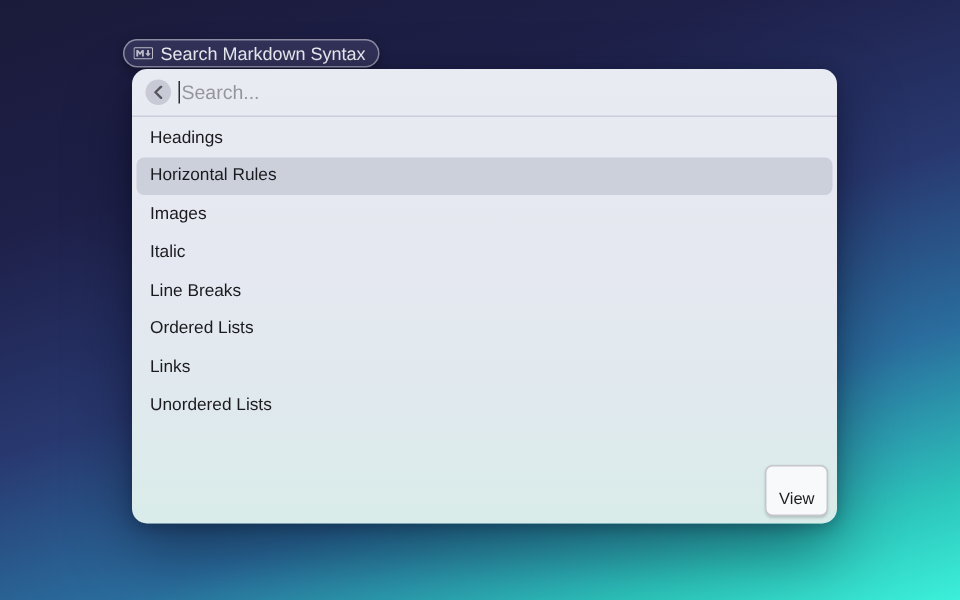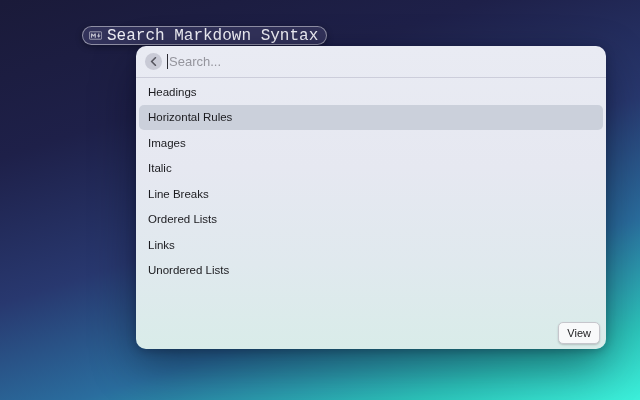--- a/index.html
+++ b/index.html
@@ -21,31 +21,30 @@
   
   .pill{
     position:absolute;left:82px;top:26px;height:19px;
     display:flex;align-items:center;gap:5px;padding:0 8px 0 6px;
     background:rgba(52,52,92,0.92);
     border:1px solid rgba(255,255,255,0.45);
     border-radius:11px;box-sizing:border-box;
     box-shadow:0 2px 6px rgba(0,0,10,0.35);
   }
   .pill .md-icon{display:flex;align-items:center;opacity:.85;}
-  .pill .label{font-size:16px;line-height:1;color:#eeeef5;white-space:nowrap;font-family:Liberation Mono, monospace;}
+  .pill .label{font-size:12px;line-height:1;color:#eeeef5;white-space:nowrap;}
   
   .panel{
     position:absolute;left:88px;top:46px;width:470px;height:303px;
     border-radius:10px;
     background:linear-gradient(180deg,
       var(--panel-top,#e9ebf3) 0%, #e6e8f1 40%, #e0e9ee 72%,
       var(--panel-bottom,#d9ece9) 100%);
     box-shadow:0 18px 45px rgba(0,0,20,0.42), 0 2px 10px rgba(0,0,20,0.25);
     overflow:hidden;
-    margin-left:48px;
   }
   .header{
     height:31px;display:flex;align-items:center;padding:0 8px 0 9px;
   }
   .back-btn{
     width:17px;height:17px;border-radius:50%;
     background:rgba(120,120,140,0.28);
     display:flex;align-items:center;justify-content:center;
     border:none;cursor:pointer;flex:none;padding:0;
   }
@@ -61,21 +60,21 @@
   .list{display:flex;flex-direction:column;padding-top:1px;}
   .row{
     height:25.5px;display:flex;align-items:center;
     margin:0 3px;border-radius:5px;padding:0 9px;
     font-size:11.5px;color:var(--text,#1b1b1f);
     cursor:default;
   }
   .row.selected{background:var(--highlight,#cbd0db);}
   .view-btn{
     position:absolute;right:6px;bottom:5px;
-    padding:4px 8px 3px 8px;font-size:11px;font-family:inherit;
+    padding:16px 8px 3px 8px;font-size:11px;font-family:inherit;
     color:#1c1c1e;background:#f8f9fa;
     border:1px solid #c6c6cc;border-radius:5px;
     box-shadow:0 1px 2px rgba(0,0,0,0.18);
     cursor:pointer;line-height:1.2;
   }
 </style>
 </head>
 <body style="--bg-top: #1a1a39; --bg-bottom: #3cf0da; --panel-top: #e9ebf3; --panel-bottom: #d9ece9; --highlight: #cbd0db; --text: #1b1b1f; --placeholder: #95959d;">
 
 <div class="bg"></div>

